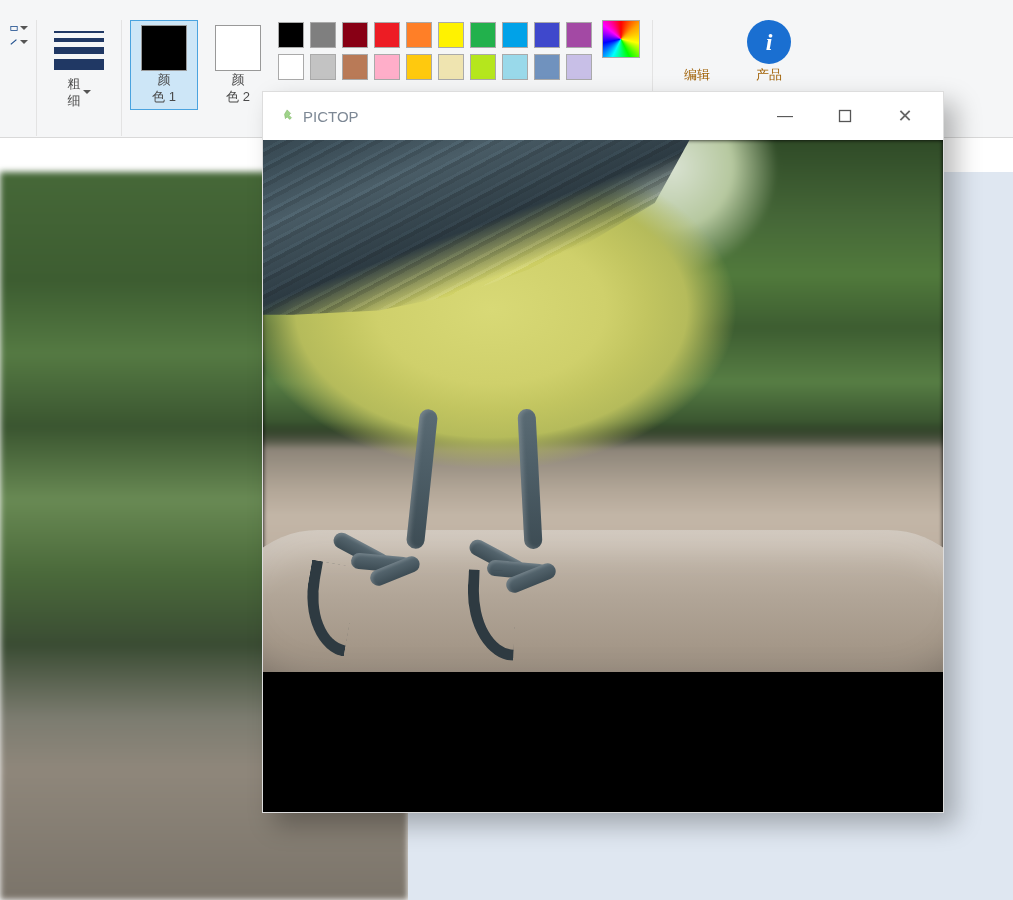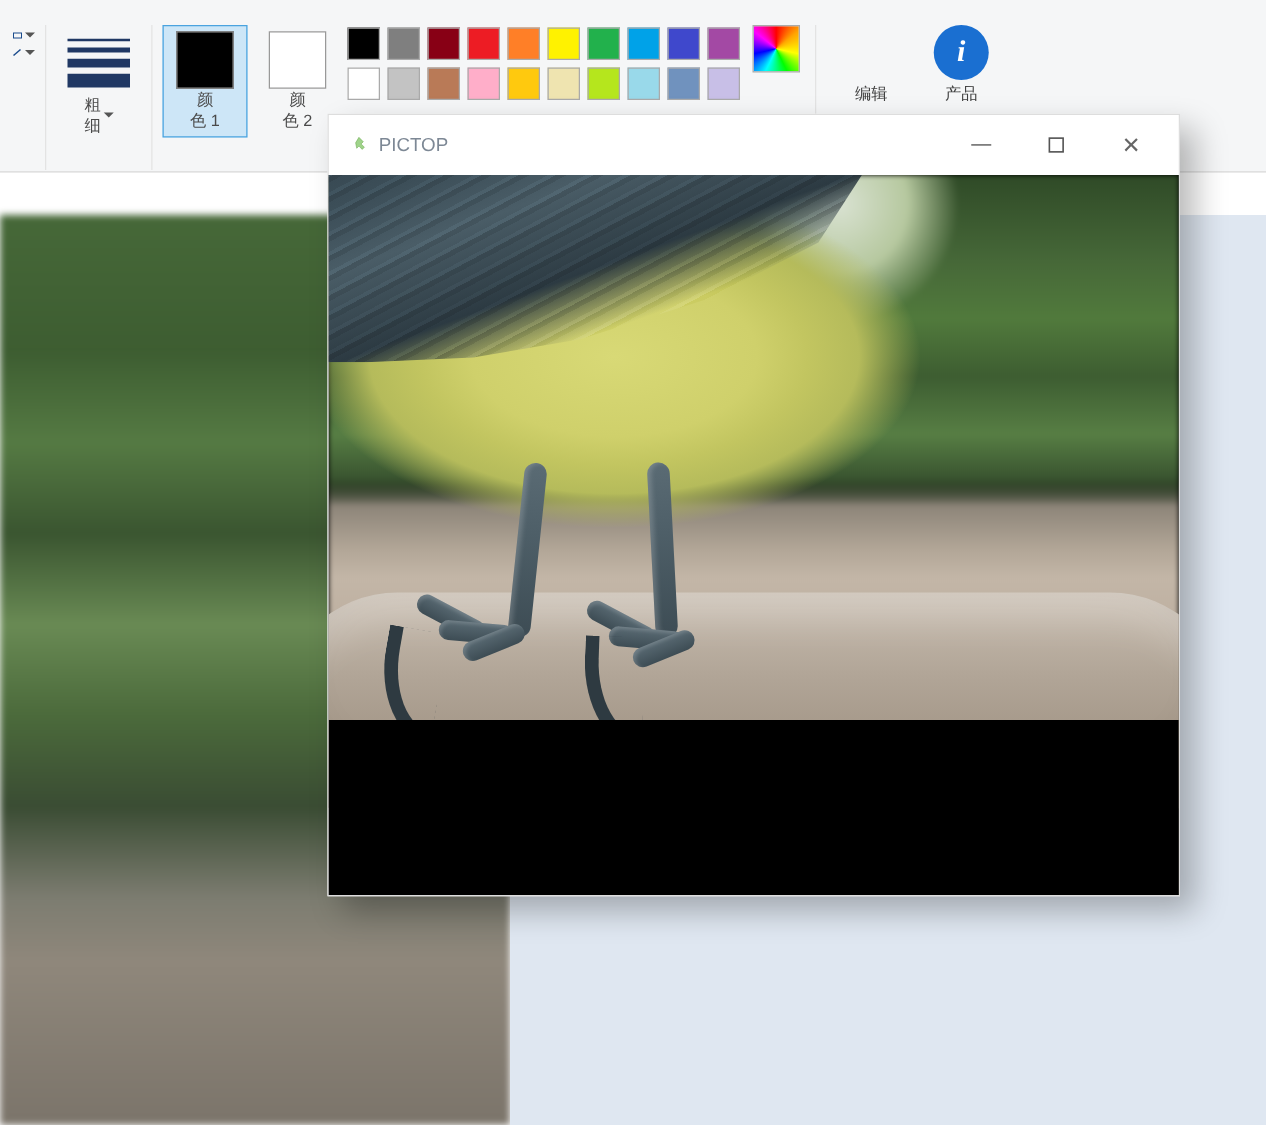--- a/index.html
+++ b/index.html
@@ -34,40 +34,40 @@
   .bigcolor-caption { font-size: 13px; color: #4a4a4a; text-align: center; line-height: 17px; }
 
   
   .palette { display: flex; flex-direction: column; gap: 6px; padding-top: 2px; }
   .prow { display: flex; gap: 6px; }
   .pcell { width: 26px; height: 26px; border: 1px solid #aaa; }
 
   
   .side-ico { display: flex; flex-direction: column; align-items: center; gap: 2px; padding: 0 14px; }
   .side-ico .spot { width: 44px; height: 44px; border-radius: 50%; display: flex; align-items: center; justify-content: center; }
-  .side-ico .lbl { font-size: 13px; color: #404040; }
+  .side-ico .lbl { font-size: 13px; color: #a16207; }
 
   
   .mainX { position: absolute; top: 1px; right: 14px; font-size: 18px; color: #888; font-weight: 300; }
 
   
   .canvas-back { position: absolute; left: 0; top: 172px; width: 408px; height: 728px; background:
     linear-gradient(180deg,
       #466838 0%, #3d5d31 15%,
       #557a43 25%, #3a5530 35%,
       #698a54 45%, #4b6a3b 55%,
       #3a4c33 65%, #7c7c70 75%,
       #8f877b 82%, #7b746a 100%);
     filter: blur(3px);
   }
   
   .desk { position: absolute; left: 408px; top: 172px; right: 0; bottom: 0; background: #dfe7f1; }
 
   
-  .pictop { position: absolute; left: 262px; top: 91px; width: 682px; height: 626px; background: #fff; box-shadow: 12px 12px 24px rgba(0,0,0,0.28); border: 1px solid #ddd; }
+  .pictop { position: absolute; left: 262px; top: 91px; width: 682px; height: 722px; background: #fff; box-shadow: 12px 12px 24px rgba(0,0,0,0.28); border: 1px solid #ddd; }
   .pt-title { height: 48px; display: flex; align-items: center; padding: 0 8px; }
   .pt-pin { width: 14px; height: 14px; margin: 0 8px 0 10px; }
   .pt-name { font-size: 15px; color: #7d8895; flex: 1; }
   .pt-btn { width: 60px; height: 48px; display: flex; align-items: center; justify-content: center; color: #555; font-size: 16px; }
   .pt-btn.close { font-size: 18px; color: #666; }
 
   .pt-body { height: calc(100% - 48px); background: #000; position: relative; overflow: hidden; }
 
   
   .scene-bg {

